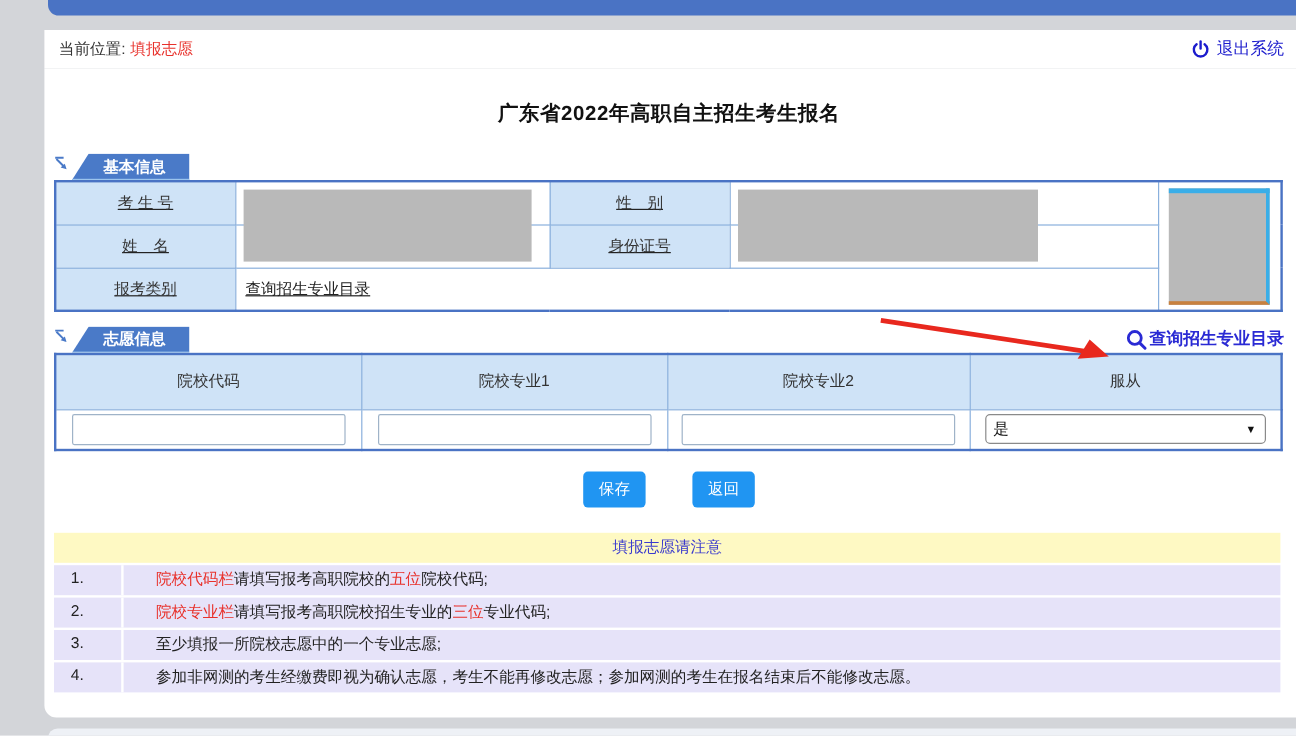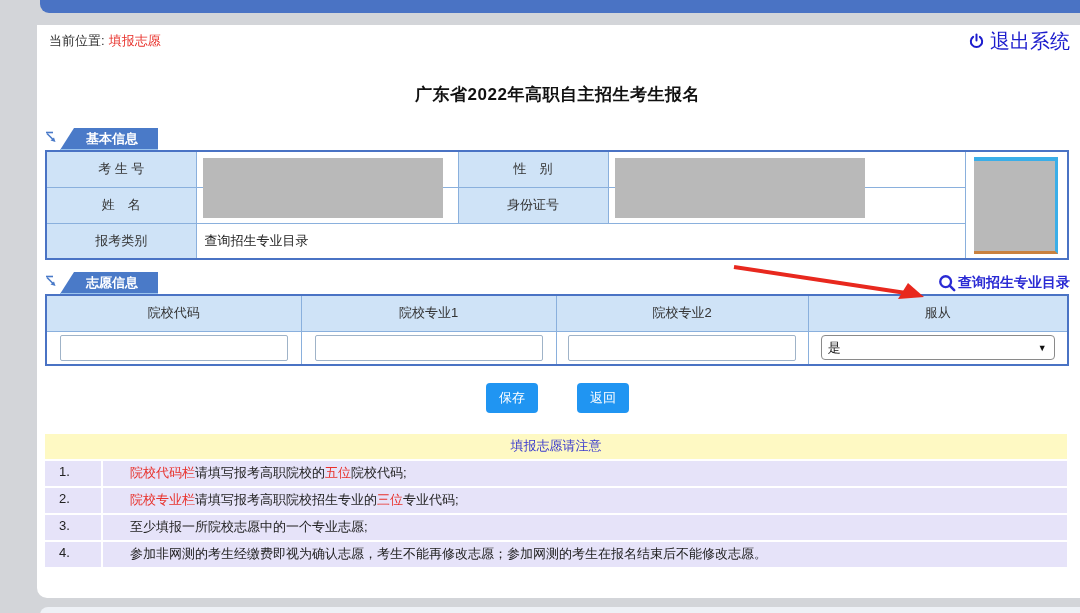--- a/index.html
+++ b/index.html
@@ -20,21 +20,21 @@
     margin-top:12px; height:32px;
     background:#ffffff;
     display:flex; align-items:center; justify-content:space-between;
     padding:0 10px 0 12px;
     font-size:13px;
   }
   .crumb { color:#333; }
   .crumb .cur { color:#e8312b; margin-left:4px; }
   .logout {
     display:flex; align-items:center; gap:5px;
-    color:#1c1ccd; font-size:20px; cursor:pointer;justify-content:flex-end;
+    color:#1c1ccd; font-size:14px; cursor:pointer;justify-content:flex-end;
   }
   .card {
     position:relative;
     background:#ffffff;
     min-height:541px;
     border-radius:0 0 0 10px;
     padding:0 10px 12px 8px;
   }
   h1.title {
     padding-top:26px;
@@ -63,34 +63,34 @@
   table.grid {
     border-collapse:collapse;
     width:1022px;
     table-layout:fixed;
   }
   table.grid { border:2px solid #4a73c4; }
   table.grid td { border:1px solid #8ab0dd; font-size:13px; }
   table.basic td { height:36px; }
   td.lbl { background:#cfe3f7; text-align:center; color:#333; }
   td.val { background:#fff; padding-left:8px; }
-  .table-wrap { position:relative; }
+  .table-wrap { position:relative;text-decoration:underline; }
   .redact { position:absolute; background:#b9b9b9; }
   .redact.rA { left:158px; top:8px; width:240px; height:60px; }
   .redact.rB { left:570px; top:8px; width:250px; height:60px; }
   td.photo { background:#fff; }
   .photo-box {
     width:84px; height:97px; margin:2px auto;
     background:#b9b9b9;
     border-top:4px solid #3aaee8;
     border-right:3px solid #3aaee8;
     border-bottom:3px solid #c8813f;
   }
   .pref-head { margin-top:12px; }
-  table.pref td.hd { height:36px; background:#cfe3f7; text-align:center; color:#333; }
+  table.pref td.hd { height:46px; background:#cfe3f7; text-align:center; color:#333; }
   table.pref td.bd { height:34px; background:#fff; text-align:center; vertical-align:middle; }
   .txt-input {
     width:228px; height:26px;
     border:1px solid #9fb3c8; border-radius:2px;
     background:#fff; font-size:13px; padding:0 5px;
     display:block; margin:0 auto;
   }
   .sel {
     width:234px; height:25px; margin:0 auto;
     border:1px solid #8a8a8a; border-radius:4px;

